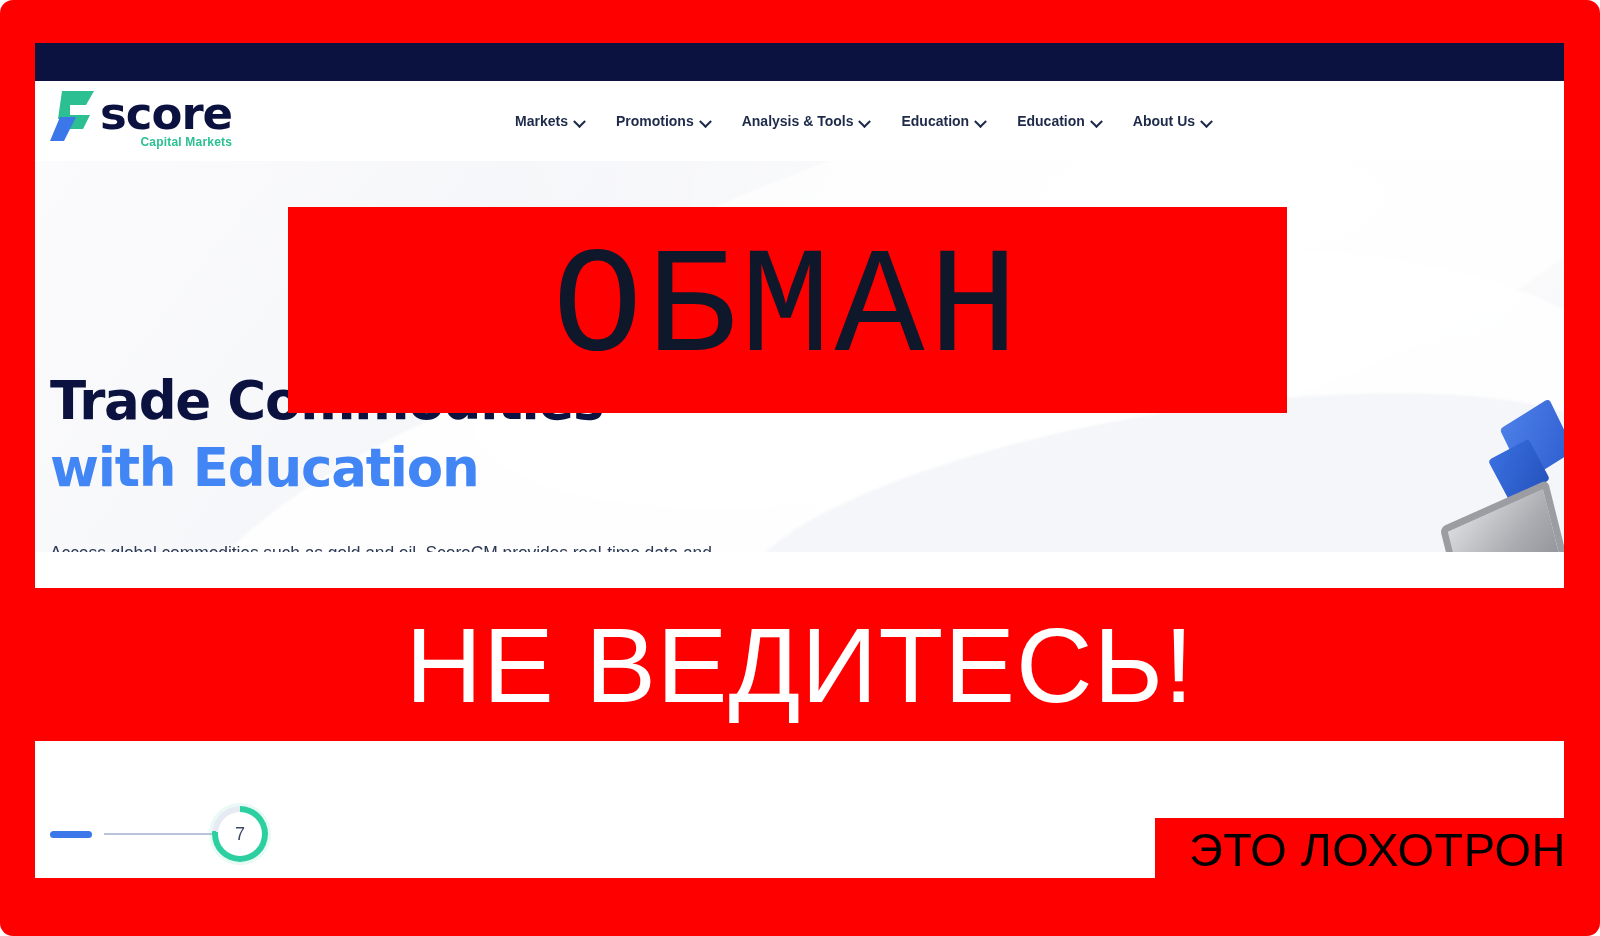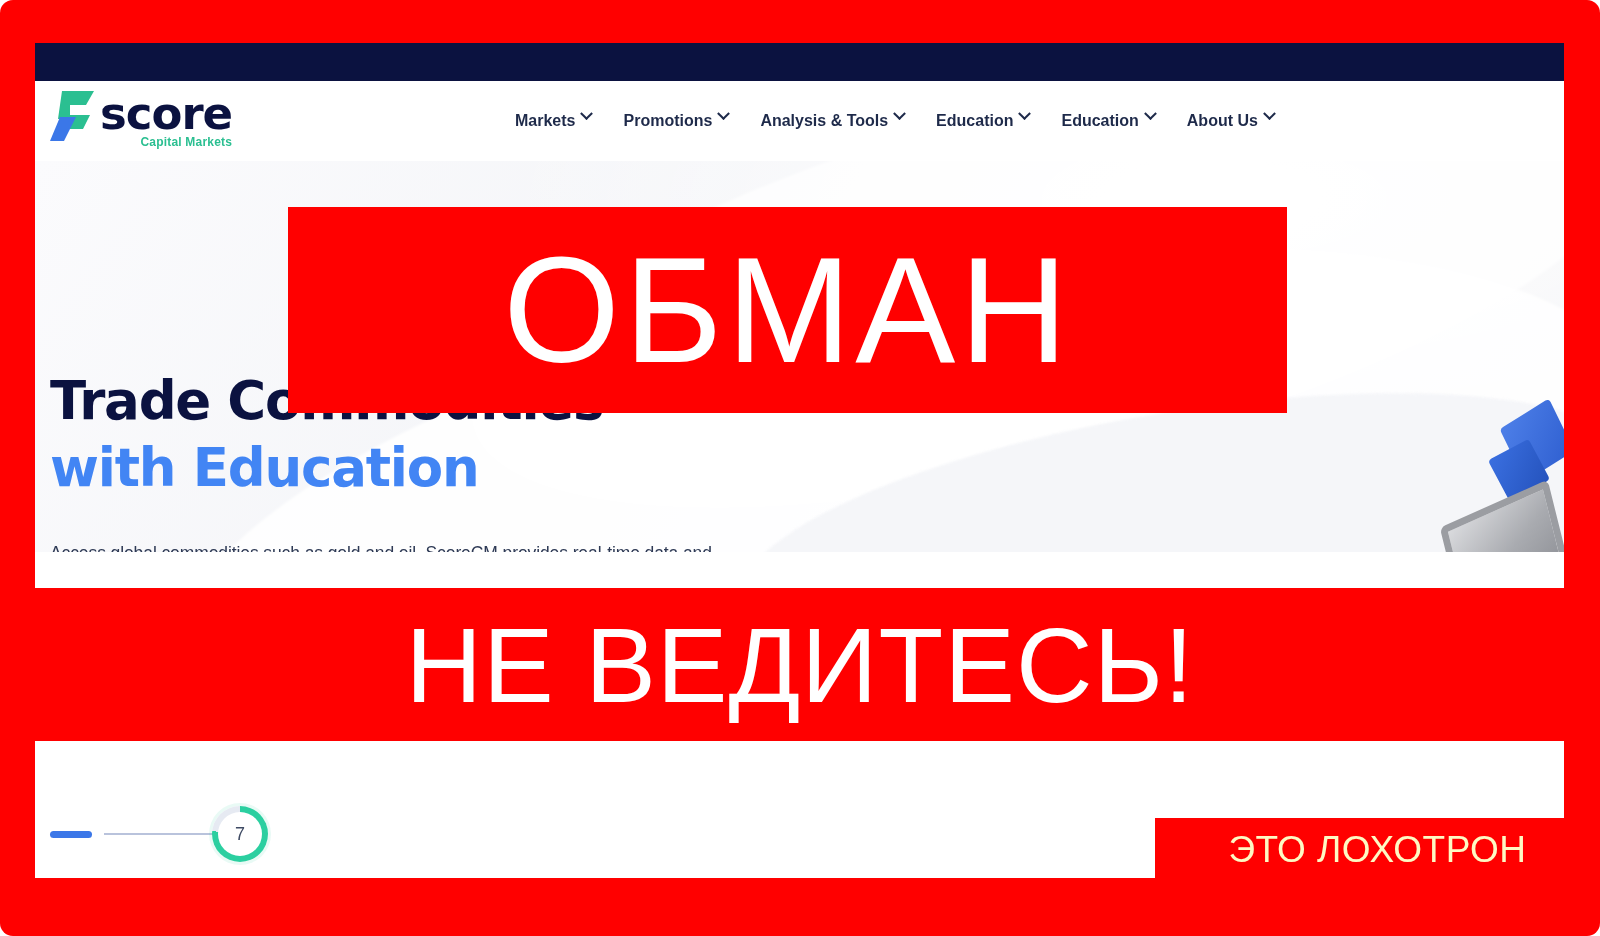--- a/index.html
+++ b/index.html
@@ -94,23 +94,23 @@
     position: absolute;
     left: 480px;
     top: 0;
     height: 80px;
     display: flex;
     align-items: center;
     gap: 32px;
   }
   .nav-item {
     display: flex;
-    align-items: flex-start;
+    align-items: flex-end;
     gap: 7px;
-    font-size: 16px;
+    font-size: 14px;
     font-weight: 700;
     color: #1E2A4A;
     white-space: nowrap;
     cursor: pointer;
   }
   .chev {
     display: inline-block;
     width: 9px;
     height: 9px;
     border-right: 2.1px solid #1E2A4A;
@@ -247,24 +247,24 @@
     top: 207px;
     width: 999px;
     height: 206px;
     background: #FF0000;
     display: flex;
     align-items: center;
     justify-content: center;
     z-index: 40;
   }
   .ov-obman span {
-    font-family: Liberation Sans, sans-serif;
+    font-family: Liberation Mono, monospace;
     font-size: 150px;
     font-weight: 400;
-    color: #ffffff;
+    color: #0f172a;
     letter-spacing: 4px;
     line-height: 1;
   }
 
   .ov-band {
     position: absolute;
     left: 0;
     top: 552px;
     width: 1600px;
     height: 153px;
@@ -291,23 +291,23 @@
     width: 445px;
     height: 62px;
     background: #FF0000;
     display: flex;
     align-items: center;
     justify-content: center;
     z-index: 40;
   }
   .ov-loh span {
     font-family: "Liberation Sans", sans-serif;
-    font-size: 37px;
+    font-size: 47px;
     font-weight: 400;
-    color: #fef9c3;
+    color: #000000;
     letter-spacing: 0.5px;
     line-height: 1;
   }
 </style>
 </head>
 <body>
 
 <div class="frame">
 
   <div class="screenshot">

